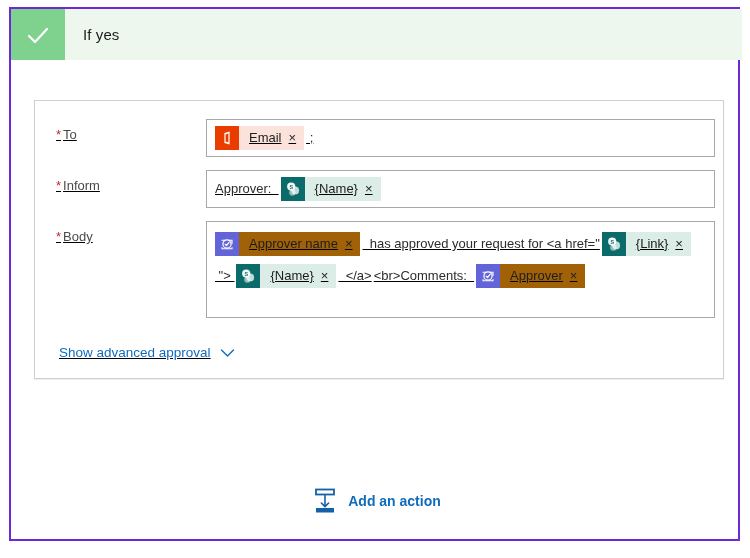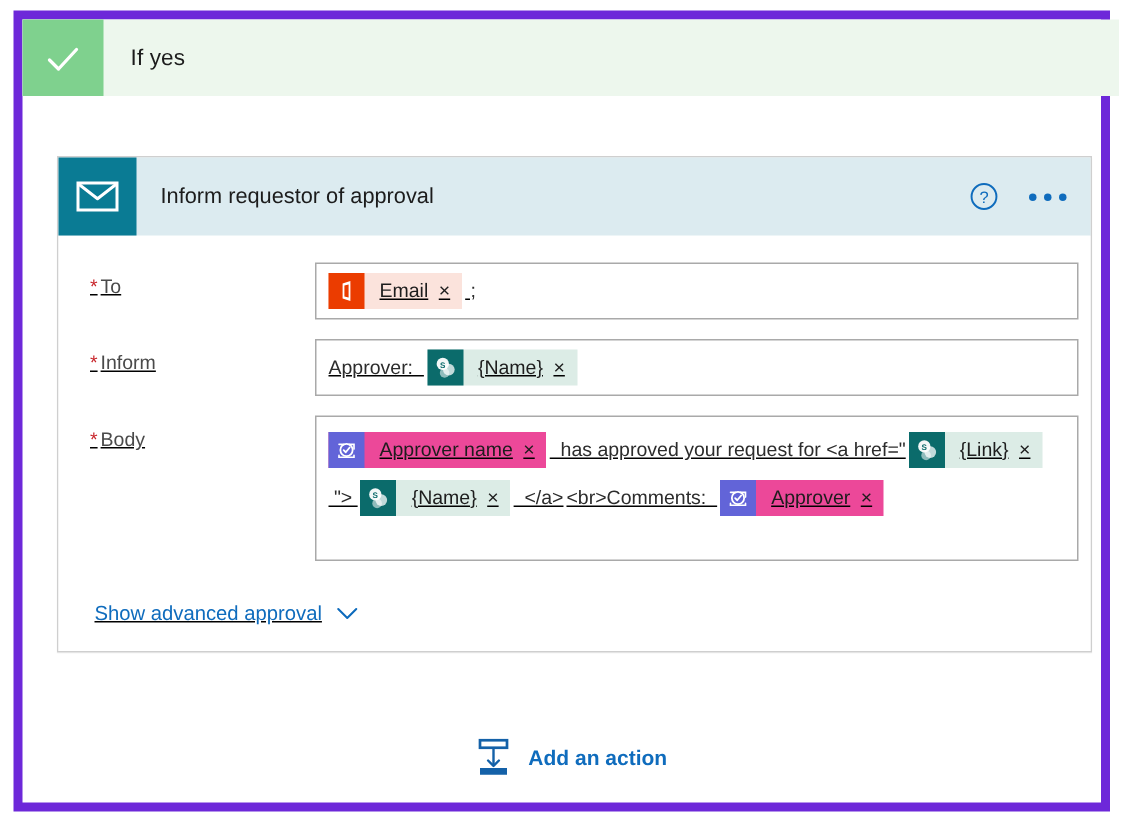--- a/index.html
+++ b/index.html
@@ -15,21 +15,21 @@
     overflow: hidden;
   }
 
   
   .scope {
     position: absolute;
     left: 9px;
     top: 7px;
     width: 731px;
     height: 534px;
-    border: 6px solid #6d28d9;
+    border: 2px solid #6d28d9;
     box-sizing: border-box;
     background: #ffffff;
   }
 
   
   .scope-header {
     position: absolute;
     left: 0;
     top: 0;
     width: 731px;
@@ -189,21 +189,21 @@
     line-height: 24px;
     cursor: pointer;
   }
   
   .token.office { background: #fbe3dc; }
   .token.office .tk-ico { background: #eb3c00; }
   
   .token.sharepoint { background: #dcece6; }
   .token.sharepoint .tk-ico { background: #0b6b6b; }
   
-  .token.approvals { background: #ec4899; }
+  .token.approvals { background: #a16207; }
   .token.approvals .tk-ico { background: #6264d8; }
 
   .plain {
     font-size: 13px;
     color: #2c2c2c;
     line-height: 24px;
     white-space: pre;
     flex: 0 0 auto;
   }
 
@@ -248,41 +248,20 @@
     <div class="scope-check">
       <svg width="30" height="30" viewBox="0 0 30 30" aria-hidden="true">
         <polyline points="6,16 12,22 24,9" fill="none" stroke="#ffffff" stroke-width="2.2" stroke-linecap="round" stroke-linejoin="round"></polyline>
       </svg>
     </div>
     <div class="scope-title">If yes</div>
   </div>
 
   <div class="card">
 
-    <div class="card-header">
-      <div class="card-icon">
-        <svg width="30" height="24" viewBox="0 0 30 24" aria-hidden="true">
-          <rect x="2" y="3" width="26" height="18" fill="none" stroke="#ffffff" stroke-width="2"></rect>
-          <polyline points="2.8,4 15,13.5 27.2,4" fill="none" stroke="#ffffff" stroke-width="2" stroke-linecap="round" stroke-linejoin="round"></polyline>
-        </svg>
-      </div>
-      <div class="card-title">Inform requestor of approval</div>
-
-      <div class="card-header-actions">
-        <svg class="help-icon" width="20" height="20" viewBox="0 0 20 20" aria-hidden="true">
-          <circle cx="10" cy="10" r="8.3" fill="none" stroke="#0f6cbd" stroke-width="1.3"></circle>
-          <text x="10" y="14.2" text-anchor="middle" font-family="Liberation Sans, sans-serif" font-size="11" fill="#0f6cbd">?</text>
-        </svg>
-        <span class="ellipsis">
-          <i></i>
-          <i></i>
-          <i></i>
-        </span>
-      </div>
-    </div>
 
     <div class="card-body">
 
       <div class="field-row">
         <div class="field-label">
           <span class="req">*</span><span>To</span>
         </div>
         <div class="field-input">
           <span class="token office">
             <span class="tk-ico">

